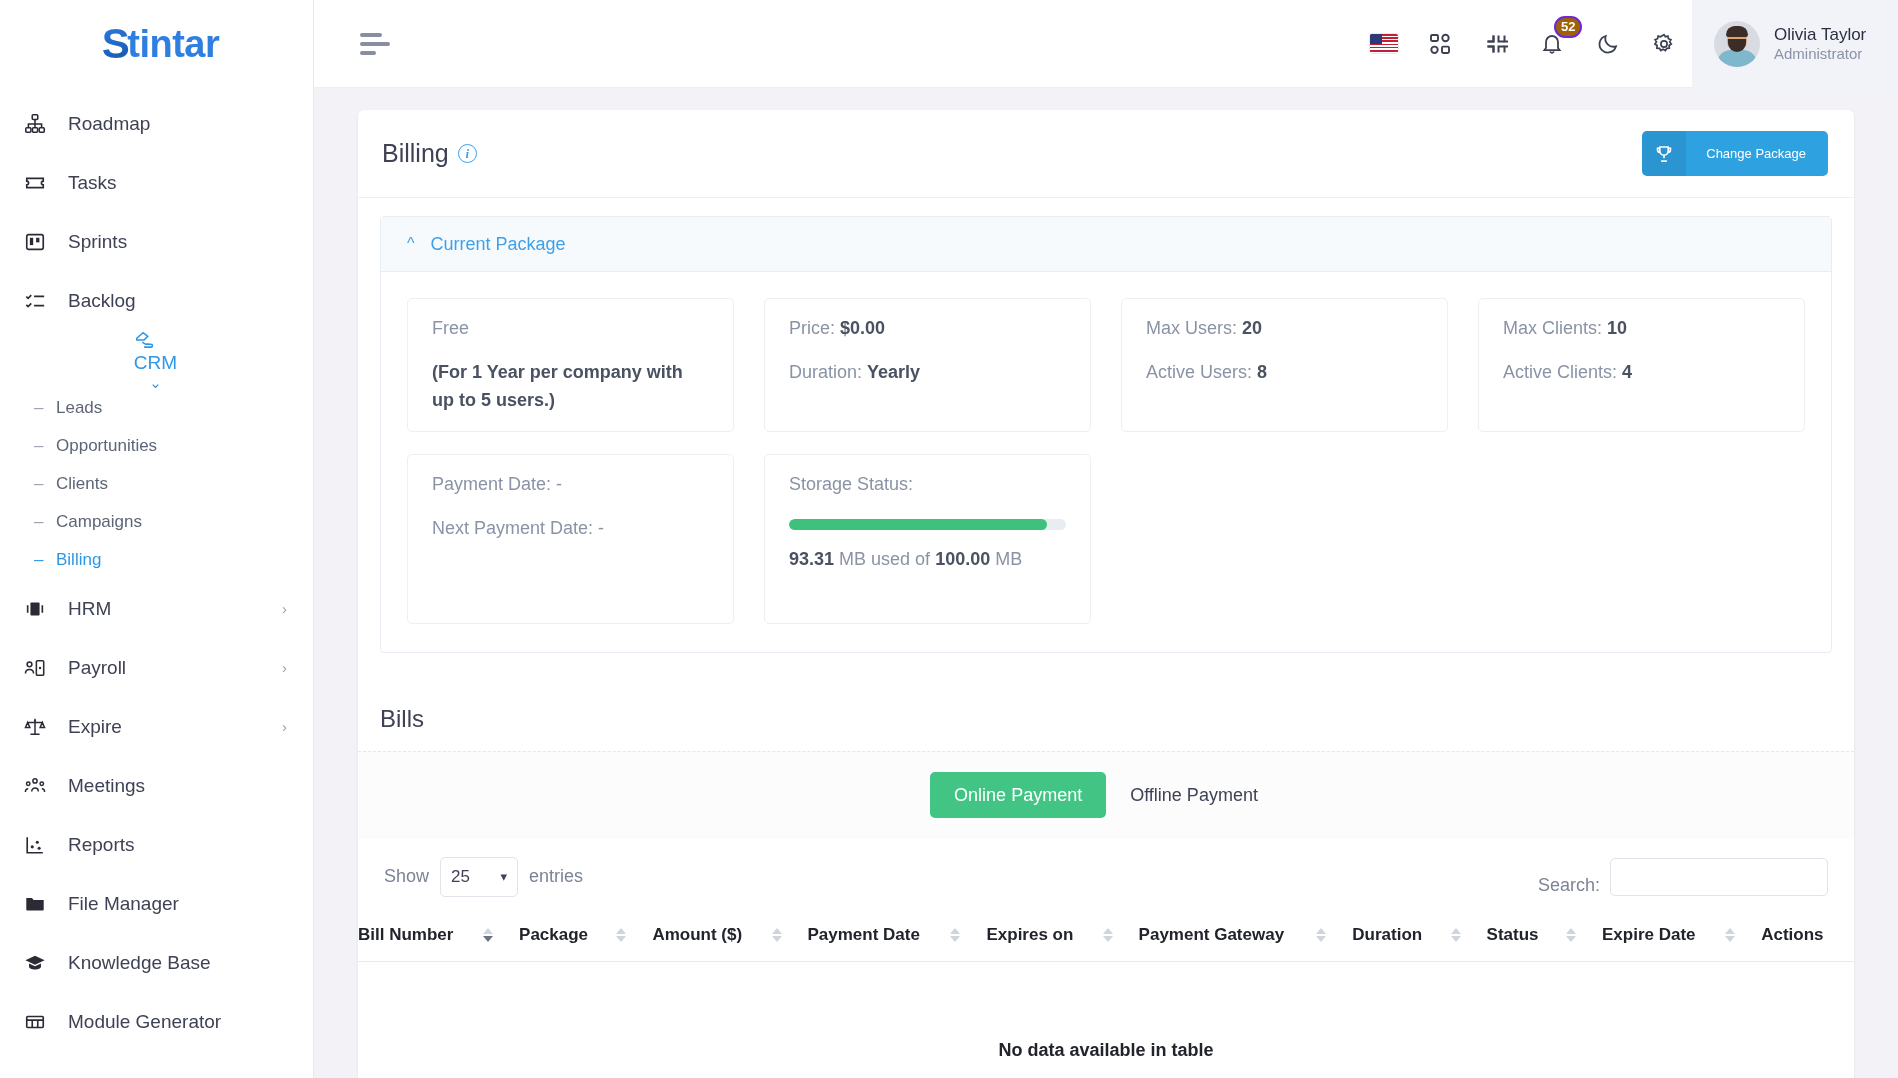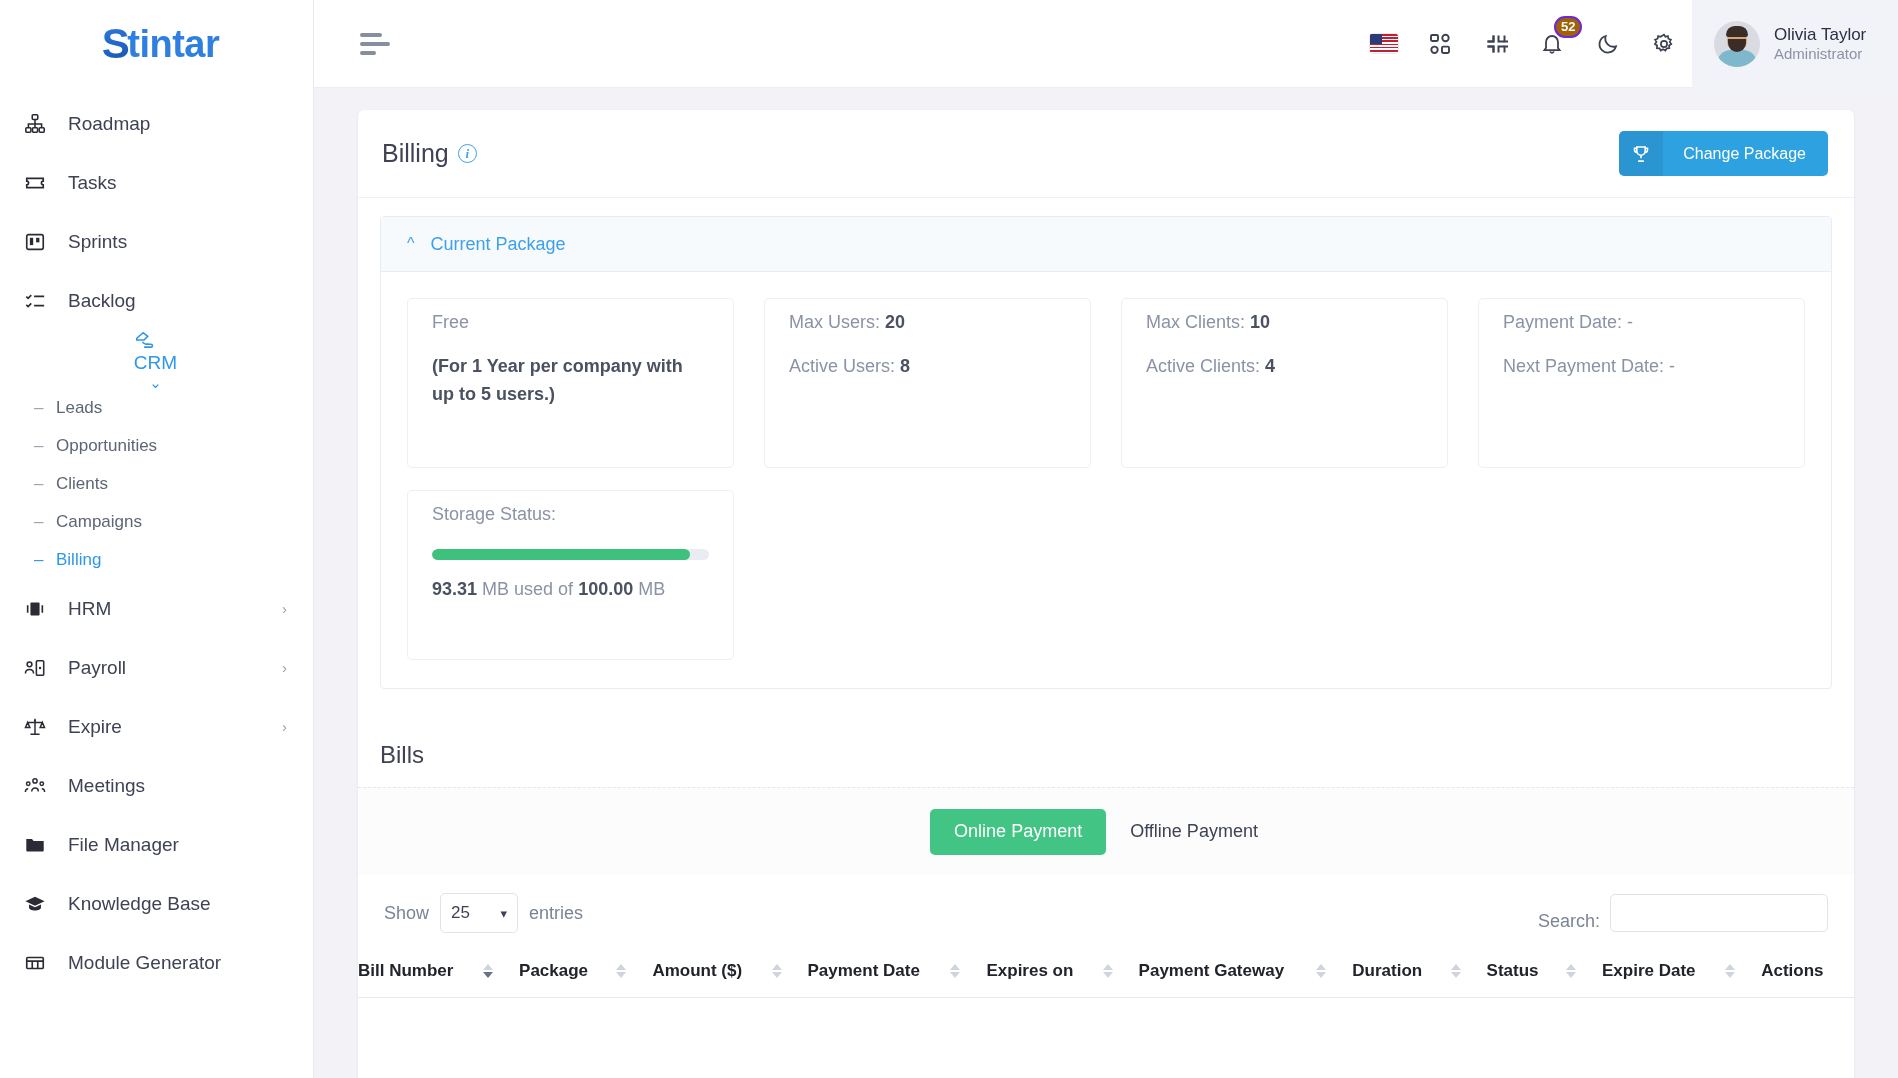--- a/index.html
+++ b/index.html
@@ -141,21 +141,21 @@
   }
   .page-title { font-size: 25px; color: #3f4254; display: flex; align-items: center; gap: 9px; }
   .info-i {
     width: 19px; height: 19px; border-radius: 50%; border: 1.6px solid #3fa0ea;
     color: #3fa0ea; font-size: 13px; font-style: italic; font-family: "Liberation Serif", serif;
     display: flex; align-items: center; justify-content: center; font-weight: bold;
   }
   .btn-primary {
     display: flex; align-items: center; gap: 4px;
     background: #2ea1e0; color: #fff; border: none; border-radius: 5px;
-    font-size: 16px; height: 45px; cursor: pointer; overflow: hidden;
+    font-size: 13px; height: 45px; cursor: pointer; overflow: hidden;
     font-family: "Liberation Sans", sans-serif;
   }
   .btn-primary .bico {
     width: 44px; height: 45px; display: flex; align-items: center; justify-content: center;
     background: rgba(0,0,0,.07);
   }
   .btn-primary .blab { padding: 0 22px 0 16px; }
 
   .panel-wrap { padding: 18px 22px 22px 22px; }
   .panel { border: 1px solid #e9ecf2; border-radius: 4px; }
@@ -165,21 +165,21 @@
     padding: 0 26px; color: #3fa0ea; font-size: 18px; cursor: pointer;
   }
   .chev-up { font-size: 16px; color: #3fa0ea; line-height: 1; }
 
   .grid {
     display: grid; grid-template-columns: repeat(4, 1fr);
     gap: 22px 30px; padding: 26px 26px 28px 26px;
   }
   .tile {
     border: 1px solid #eceff4; border-radius: 5px;
-    padding: 10px 24px; min-height: 108px;
+    padding: 16px 24px; min-height: 108px;
     font-size: 18px; color: #8a93a5; line-height: 1.55;
   }
   .tile .row { margin-bottom: 16px; }
   .tile .row:last-child { margin-bottom: 0; }
   .tile b { color: #4a5160; font-weight: bold; }
   .tile-tall { min-height: 170px; }
 
   .bar-track {
     height: 11px; border-radius: 6px; background: #e9edf2;
     margin: 20px 0 16px 0; overflow: hidden;
@@ -370,20 +370,31 @@
               <path d="M8.4 18c0-2.4 1.6-3.8 3.6-3.8S15.6 15.6 15.6 18"></path>
             <circle cx="4.6" cy="9.5" r="1.9"></circle>
               <path d="M1.5 18.5c0-2.1 1.4-3.4 3.1-3.4"></path>
             <circle cx="19.4" cy="9.5" r="1.9"></circle>
               <path d="M22.5 18.5c0-2.1-1.4-3.4-3.1-3.4"></path>
           </svg>
         </span>
         <span class="nav-label">Meetings</span>
       </div>
 
+      <div class="nav-item">
+        <span class="nav-ico">
+          <svg width="22" height="22" viewBox="0 0 24 24" fill="none" stroke="currentColor" stroke-width="1.8">
+            <path d="M3.5 3.5v17h17"></path>
+            <circle cx="9" cy="14" r="1.7" fill="currentColor" stroke="none"></circle>
+            <circle cx="14.5" cy="9" r="1.7" fill="currentColor" stroke="none"></circle>
+            <circle cx="16.5" cy="15.5" r="1.7" fill="currentColor" stroke="none"></circle>
+          </svg>
+        </span>
+        <span class="nav-label">Reports</span>
+      </div>
 
       <div class="nav-item">
         <span class="nav-ico">
           <svg width="22" height="22" viewBox="0 0 24 24" fill="currentColor">
             <path d="M2.5 5.5h6.2l1.8 2.2h11V18a1 1 0 0 1-1 1H3.5a1 1 0 0 1-1-1V5.5z"></path>
           </svg>
         </span>
         <span class="nav-label">File Manager</span>
       </div>
 
@@ -500,20 +511,30 @@
               <span class="chev-up">^</span>
               <span>Current Package</span>
             </div>
 
             <div class="grid">
               <div class="tile">
                 <div class="row">Free</div>
                 <div class="row"><b>(For 1 Year per company with up to 5 users.)</b></div>
               </div>
 
+              <div class="tile">
+                <div class="row">
+                  <span>Price:</span>
+                  <b>$0.00</b>
+                </div>
+                <div class="row">
+                  <span>Duration:</span>
+                  <b>Yearly</b>
+                </div>
+              </div>
 
               <div class="tile">
                 <div class="row">
                   <span>Max Users:</span>
                   <b>20</b>
                 </div>
                 <div class="row">
                   <span>Active Users:</span>
                   <b>8</b>
                 </div>

